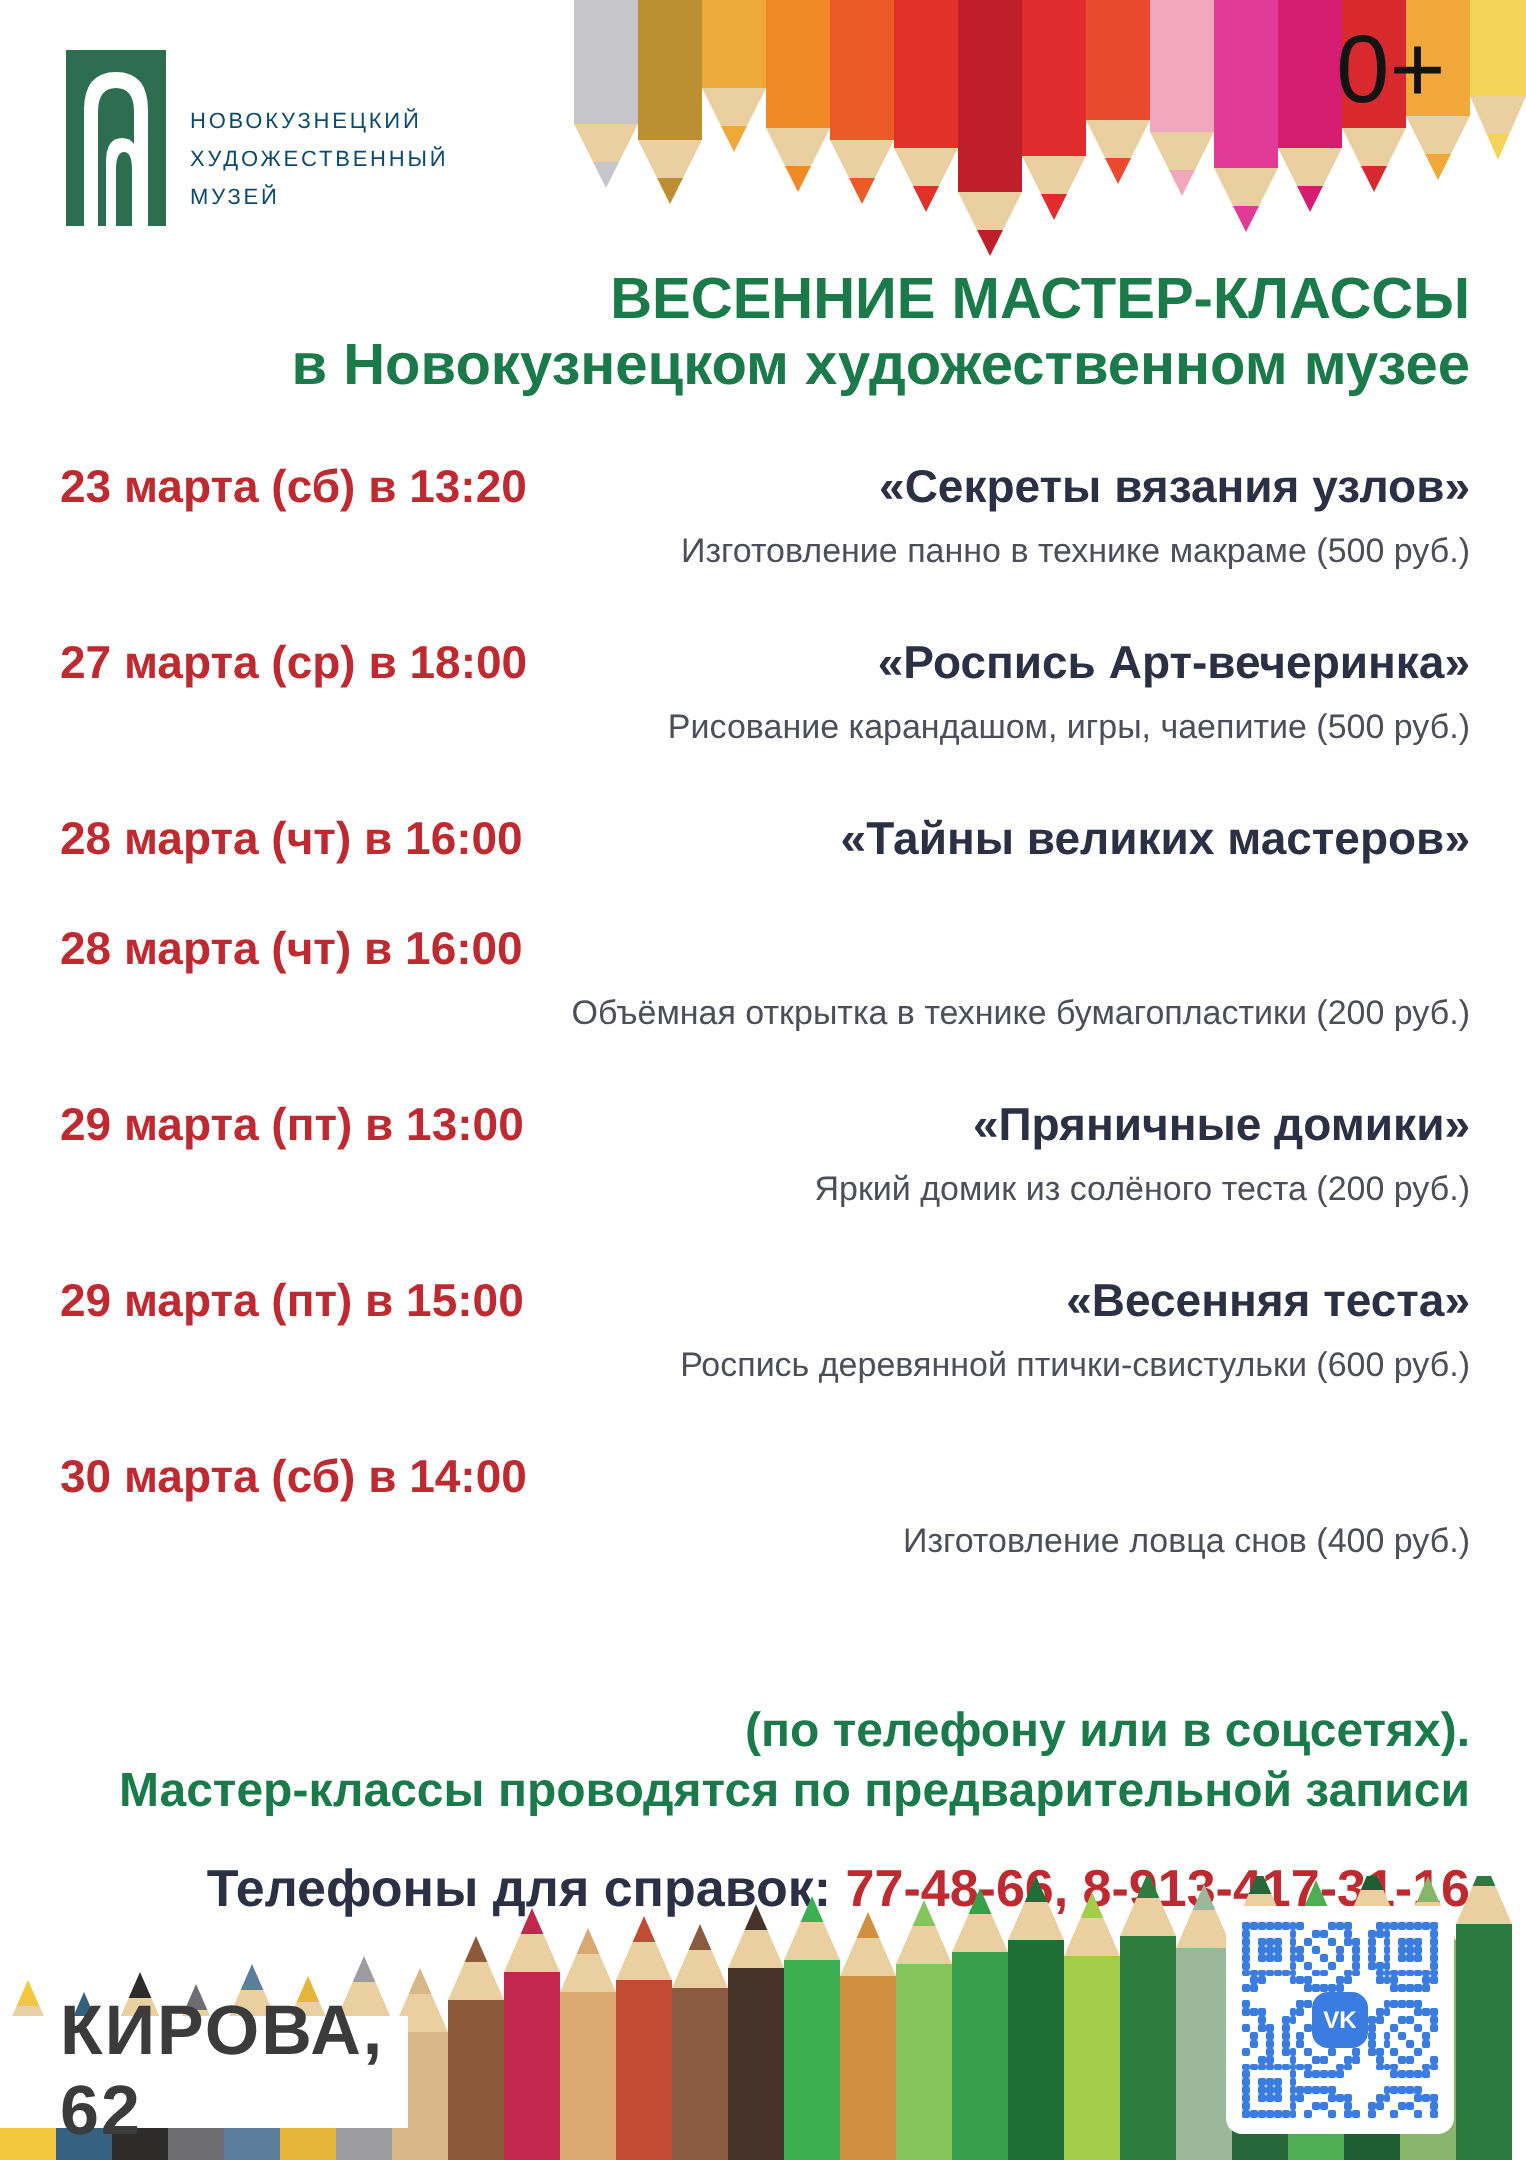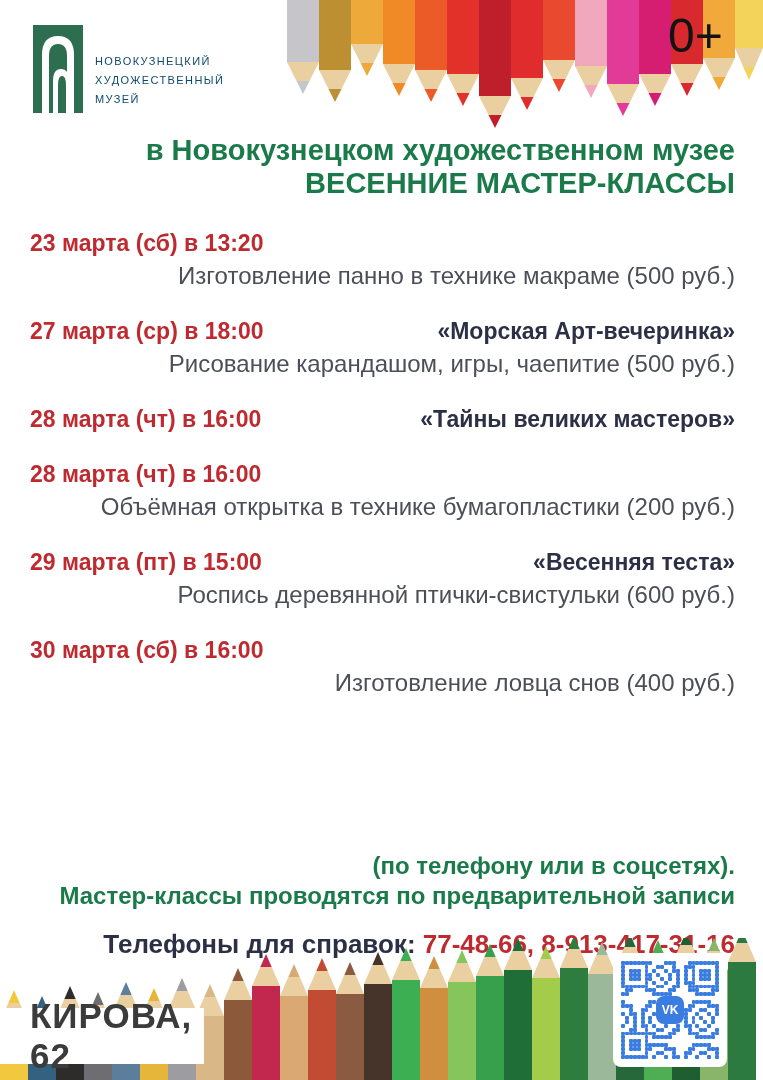--- a/index.html
+++ b/index.html
@@ -52,21 +52,21 @@
   
   .events { position:absolute; left:30px; right:28px; top:230px; }
   .event { margin-bottom:28px; }
   .event-head {
     display:flex; justify-content:space-between; align-items:baseline;
     font-size:23px; font-weight:700; line-height:27px;
   }
   .event-date  { color:#bf2a30; white-space:nowrap; }
   .event-title { color:#2b3045; white-space:nowrap; }
   .event-desc  {
-    text-align:right; font-size:24px; line-height:29px;
+    text-align:right; font-size:17px; line-height:29px;
     color:#4c4f57; margin-top:4px;
   }
 
   
   .notes {
     position:absolute; left:30px; right:28px; top:851px;
     text-align:right; font-weight:700;
   }
   .note-line { color:#1b7a4a; font-size:24px; line-height:30px; }
   .phones-line { font-size:26px; line-height:32px; margin-top:17px; }
@@ -178,60 +178,68 @@
       </div>
       <div class="pencil down" style="width: 28px;">
         <div class="pbody" style="height:48px;background:#f3d35a"></div>
         <div class="pcone" style="background:linear-gradient(to bottom, #eacfa0 0 60%, #f3d35a 60% 100%)"></div>
       </div>
     </div>
 
   <div class="age-badge">0+</div>
 
   <div class="main-title">
+    <div>ВЕСЕННИЕ МАСТЕР-КЛАССЫ</div>
     <div>в Новокузнецком художественном музее</div>
-    <div>ВЕСЕННИЕ МАСТЕР-КЛАССЫ</div>
   </div>
 
   <div class="events">
     <div class="event">
       <div class="event-head">
         <span class="event-date">23 марта (сб) в 13:20</span>
+        <span class="event-title">«Секреты вязания узлов»</span>
       </div>
       <div class="event-desc">Изготовление панно в технике макраме (500 руб.)</div>
     </div>
     <div class="event">
       <div class="event-head">
         <span class="event-date">27 марта (ср) в 18:00</span>
-        <span class="event-title">«Морская Арт-вечеринка»</span>
+        <span class="event-title">«Роспись Арт-вечеринка»</span>
       </div>
       <div class="event-desc">Рисование карандашом, игры, чаепитие (500 руб.)</div>
     </div>
     <div class="event">
       <div class="event-head">
         <span class="event-date">28 марта (чт) в 16:00</span>
         <span class="event-title">«Тайны великих мастеров»</span>
       </div>
     </div>
     <div class="event">
       <div class="event-head">
         <span class="event-date">28 марта (чт) в 16:00</span>
       </div>
       <div class="event-desc">Объёмная открытка в технике бумагопластики (200 руб.)</div>
     </div>
     <div class="event">
       <div class="event-head">
+        <span class="event-date">29 марта (пт) в 13:00</span>
+        <span class="event-title">«Пряничные домики»</span>
+      </div>
+      <div class="event-desc">Яркий домик из солёного теста (200 руб.)</div>
+    </div>
+    <div class="event">
+      <div class="event-head">
         <span class="event-date">29 марта (пт) в 15:00</span>
         <span class="event-title">«Весенняя теста»</span>
       </div>
       <div class="event-desc">Роспись деревянной птички-свистульки (600 руб.)</div>
     </div>
     <div class="event">
       <div class="event-head">
-        <span class="event-date">30 марта (сб) в 16:00</span>
+        <span class="event-date">30 марта (сб) в 14:00</span>
       </div>
       <div class="event-desc">Изготовление ловца снов (400 руб.)</div>
     </div>
   </div>
 
   <div class="notes">
     <div class="note-line">(по телефону или в соцсетях).</div>
     <div class="note-line">Мастер-классы проводятся по предварительной записи</div>
     <div class="phones-line">
       <span class="phones-label">Телефоны для справок:</span>

